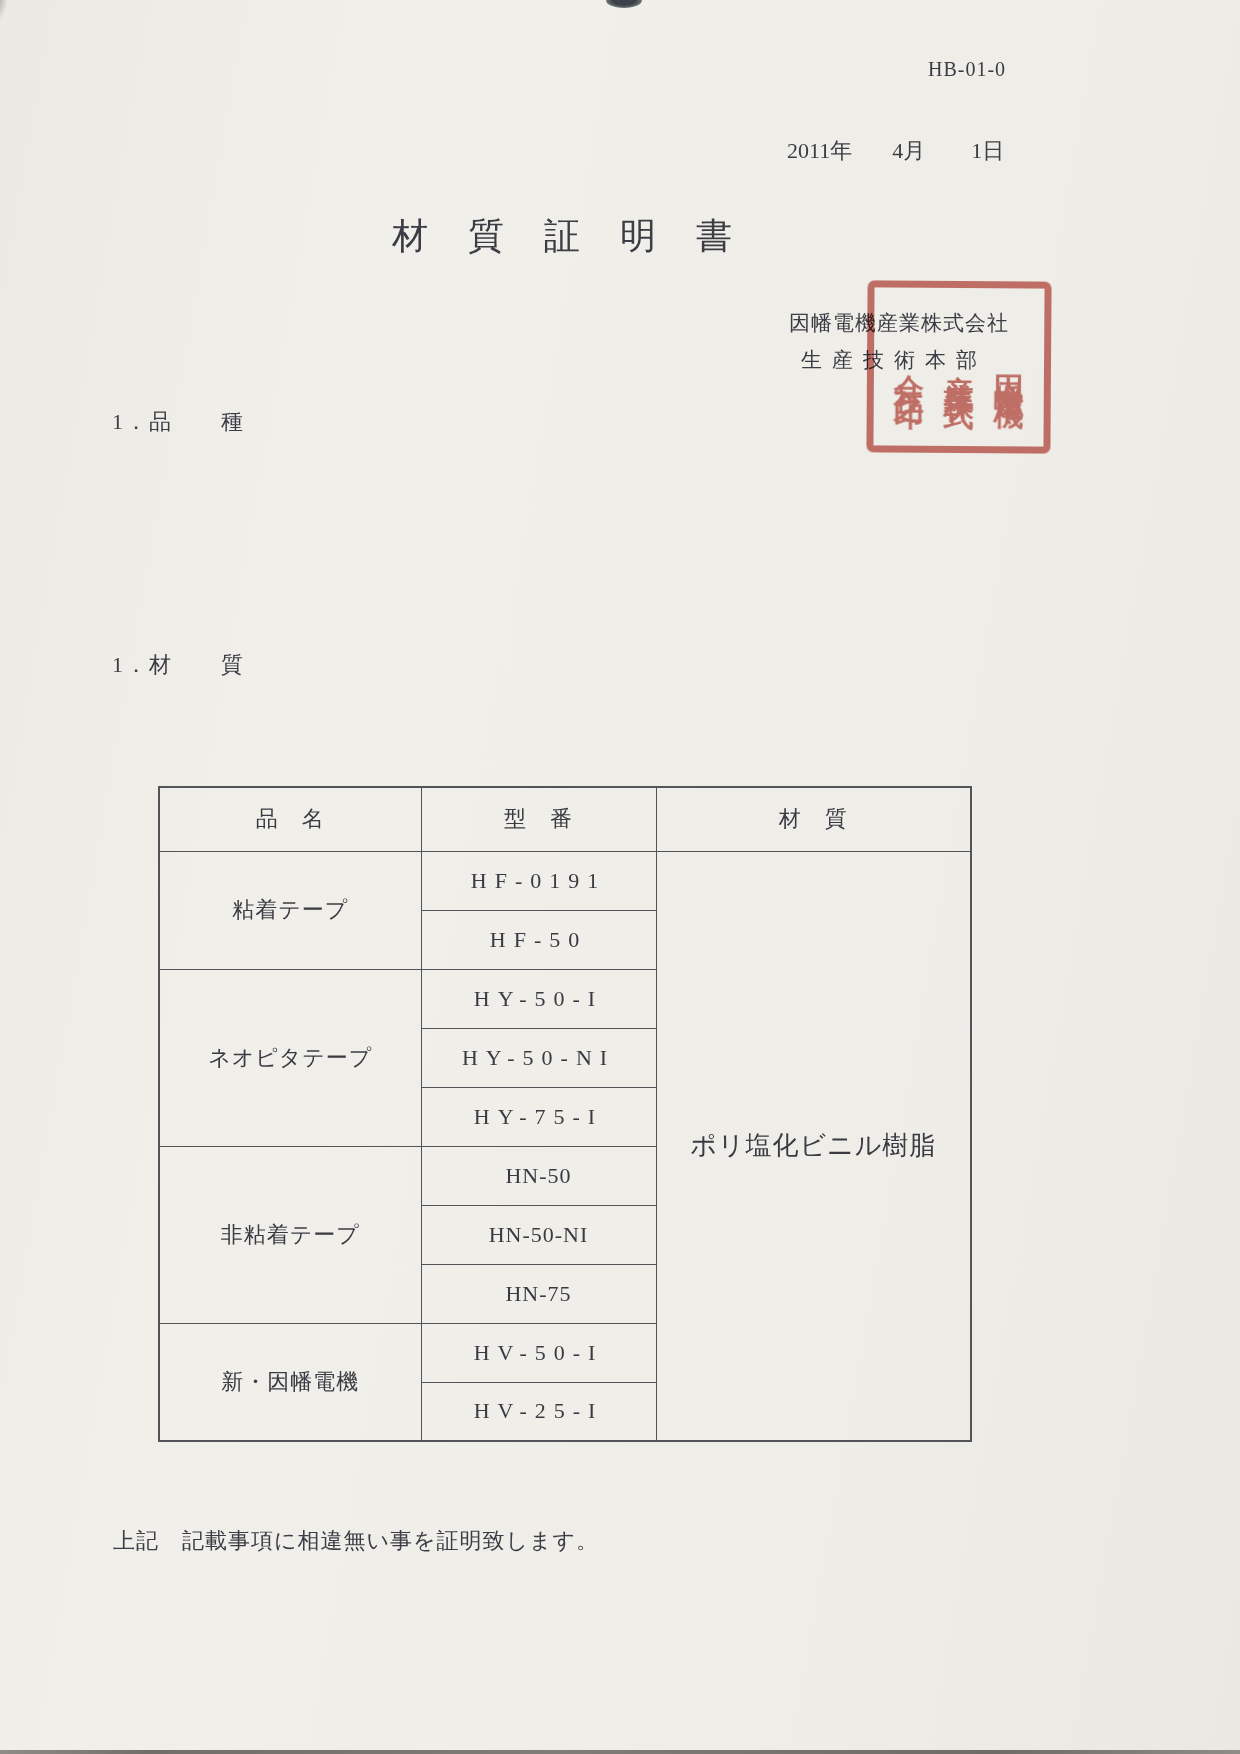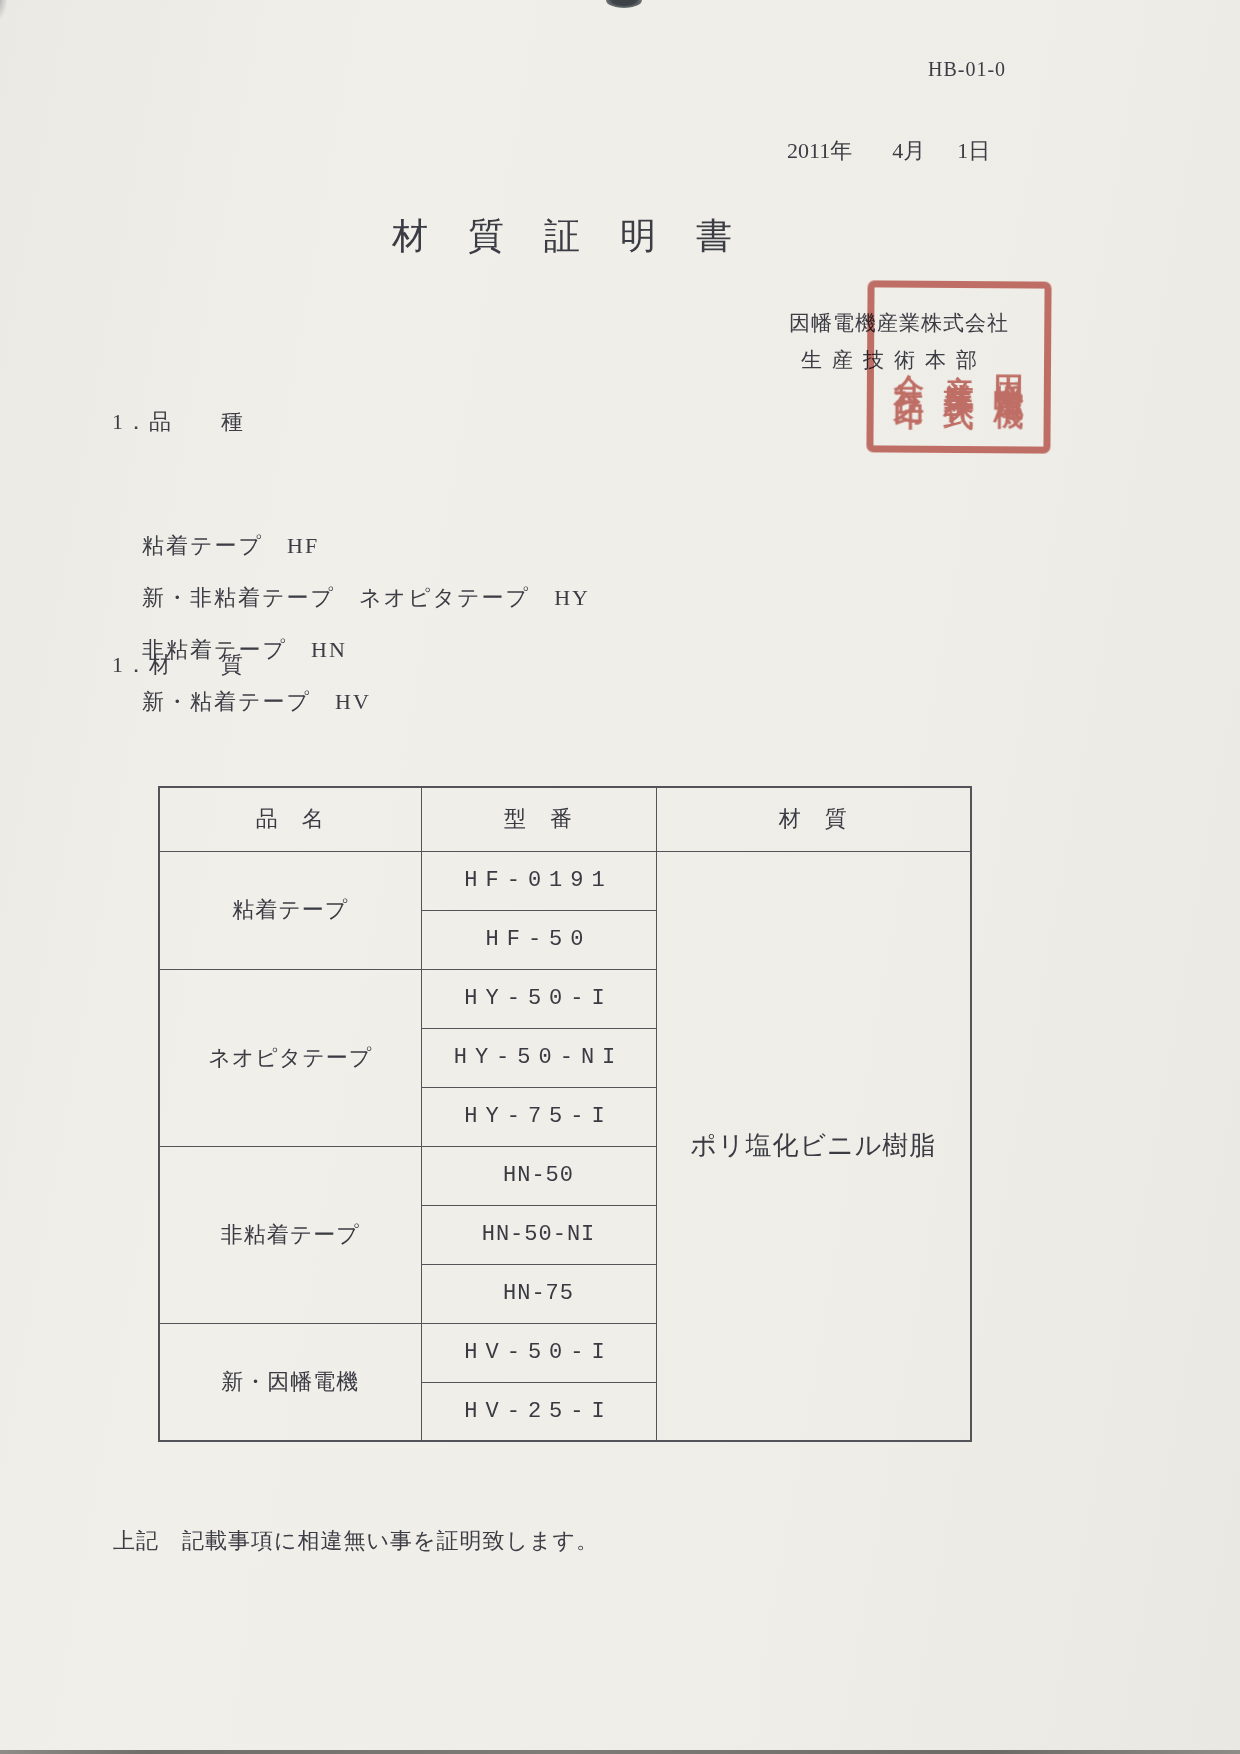--- a/index.html
+++ b/index.html
@@ -11,21 +11,21 @@
     font-family:"Liberation Serif","DejaVu Serif",serif;
     color:#3c3c44;
     overflow:hidden;
   }
   .abs{position:absolute;}
 
   .doc-number{top:58px;left:928px;font-size:20px;letter-spacing:1px;}
 
   .date-line{top:136px;left:787px;font-size:22px;white-space:nowrap;}
   .date-month{margin-left:40px;}
-  .date-day{margin-left:32px;}
+  .date-day{margin-left:46px;}
 
   .title{top:204px;left:384px;font-size:36px;letter-spacing:2px;white-space:nowrap;}
 
   .company-name{top:309px;right:231px;font-size:21px;letter-spacing:1px;white-space:nowrap;}
   .company-dept{top:346px;right:253px;font-size:21px;letter-spacing:10px;white-space:nowrap;}
 
   .seal{
     top:281px;left:867px;width:184px;height:172px;
     box-sizing:border-box;
     border:7px solid #c0544b;
@@ -58,21 +58,20 @@
     border-collapse:collapse;table-layout:fixed;
     border:2px solid #53535a;
     color:#3a3a42;
   }
   .materials-table th,.materials-table td{
     border:1px solid #53535a;
     text-align:center;vertical-align:middle;
     padding:12px;
     font-weight:normal;
     background:transparent;
-    font-family:Liberation Mono, monospace;
   }
   .materials-table thead tr{height:64px;}
   .materials-table tbody tr{height:59px;}
   .materials-table th{font-size:22px;letter-spacing:1px;}
   .name-cell{font-size:22px;letter-spacing:1px;}
   .model-cell{font-size:22px;}
   .model-cell.ls-wide{letter-spacing:8px;}
   .model-cell.ls-narrow{letter-spacing:1px;}
   .material-cell{font-size:26px;letter-spacing:1px;}
 
@@ -111,26 +110,20 @@
   <div class="abs company-dept">生産技術本部</div>
 
   <div class="abs seal" style="color: rgb(192, 84, 75); border-color: rgb(192, 84, 75);">
     <div class="seal-col">因幡電機</div>
     <div class="seal-col">産業株式</div>
     <div class="seal-col">会社之印</div>
   </div>
 
   <div class="abs sec-heading sec1">1．品　　種</div>
 
-  <div class="abs product-list">
-    <div class="product-item">粘着テープ　HF</div>
-    <div class="product-item">新・非粘着テープ　ネオピタテープ　HY</div>
-    <div class="product-item">非粘着テープ　HN</div>
-    <div class="product-item">新・粘着テープ　HV</div>
-  </div>
 
   <div class="abs sec-heading sec2">1．材　　質</div>
 
   <table class="materials-table">
     <colgroup>
       <col style="width:262px">
       <col style="width:235px">
       <col style="width:315px">
     </colgroup>
     <thead>

